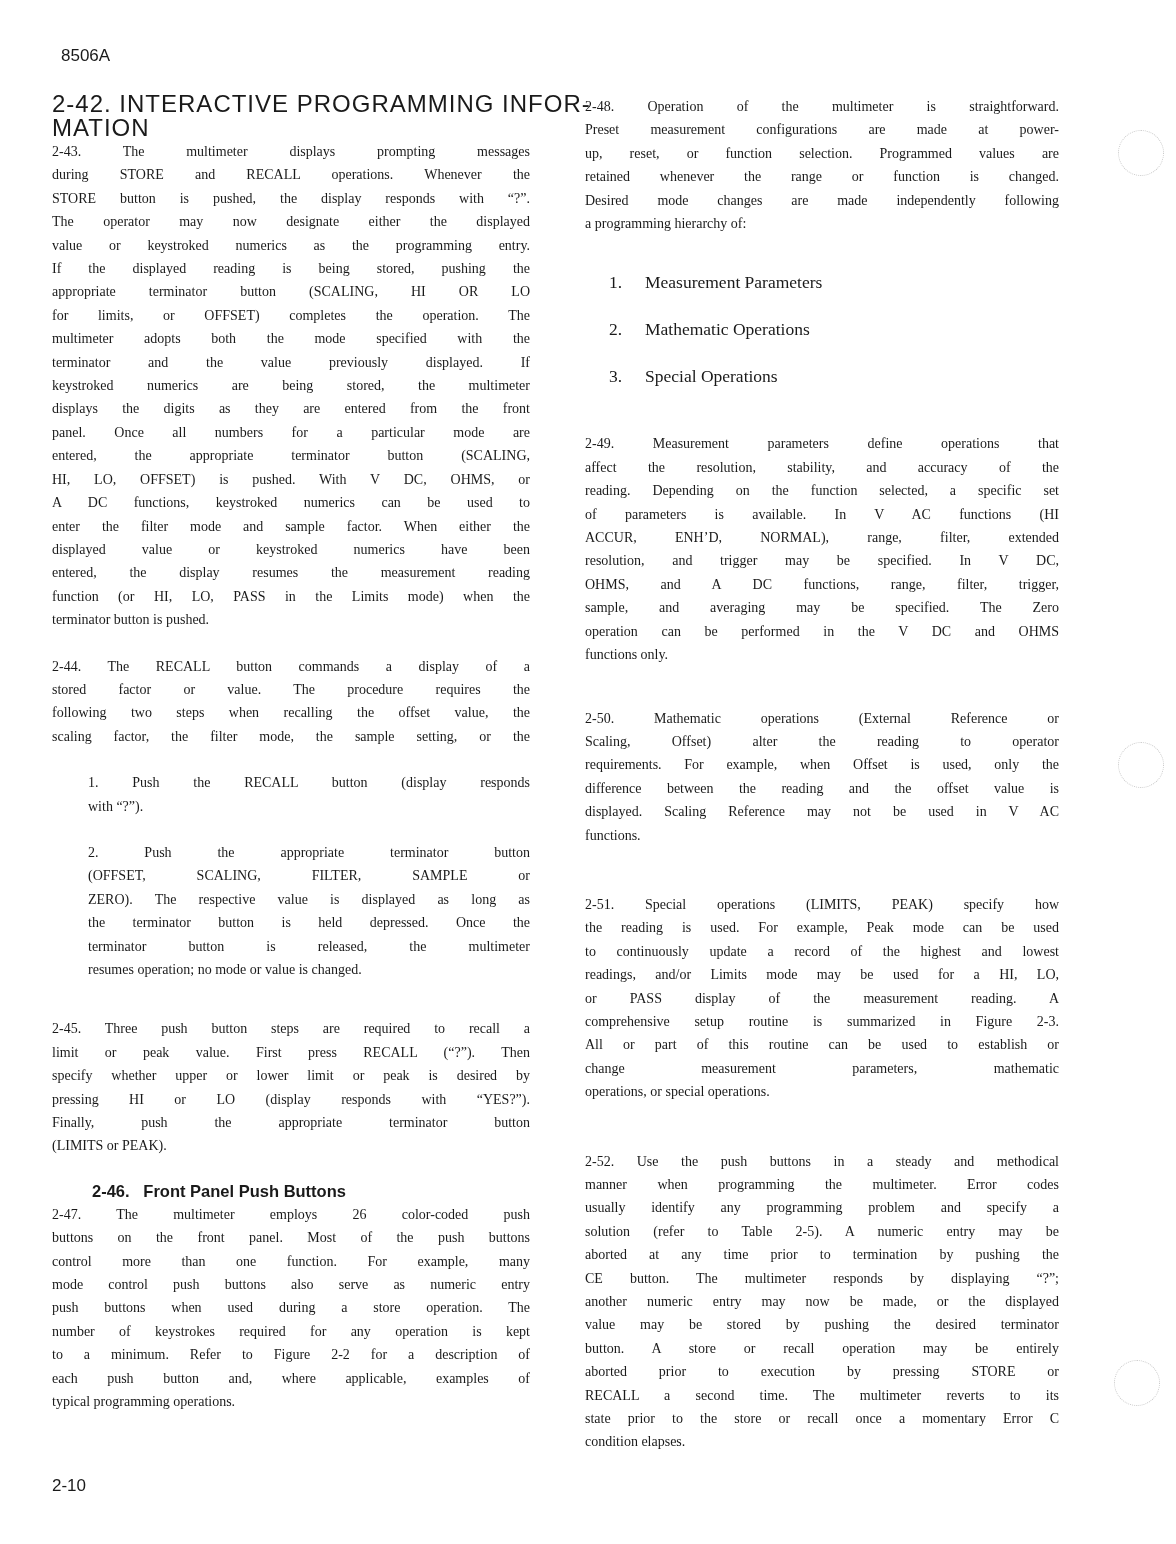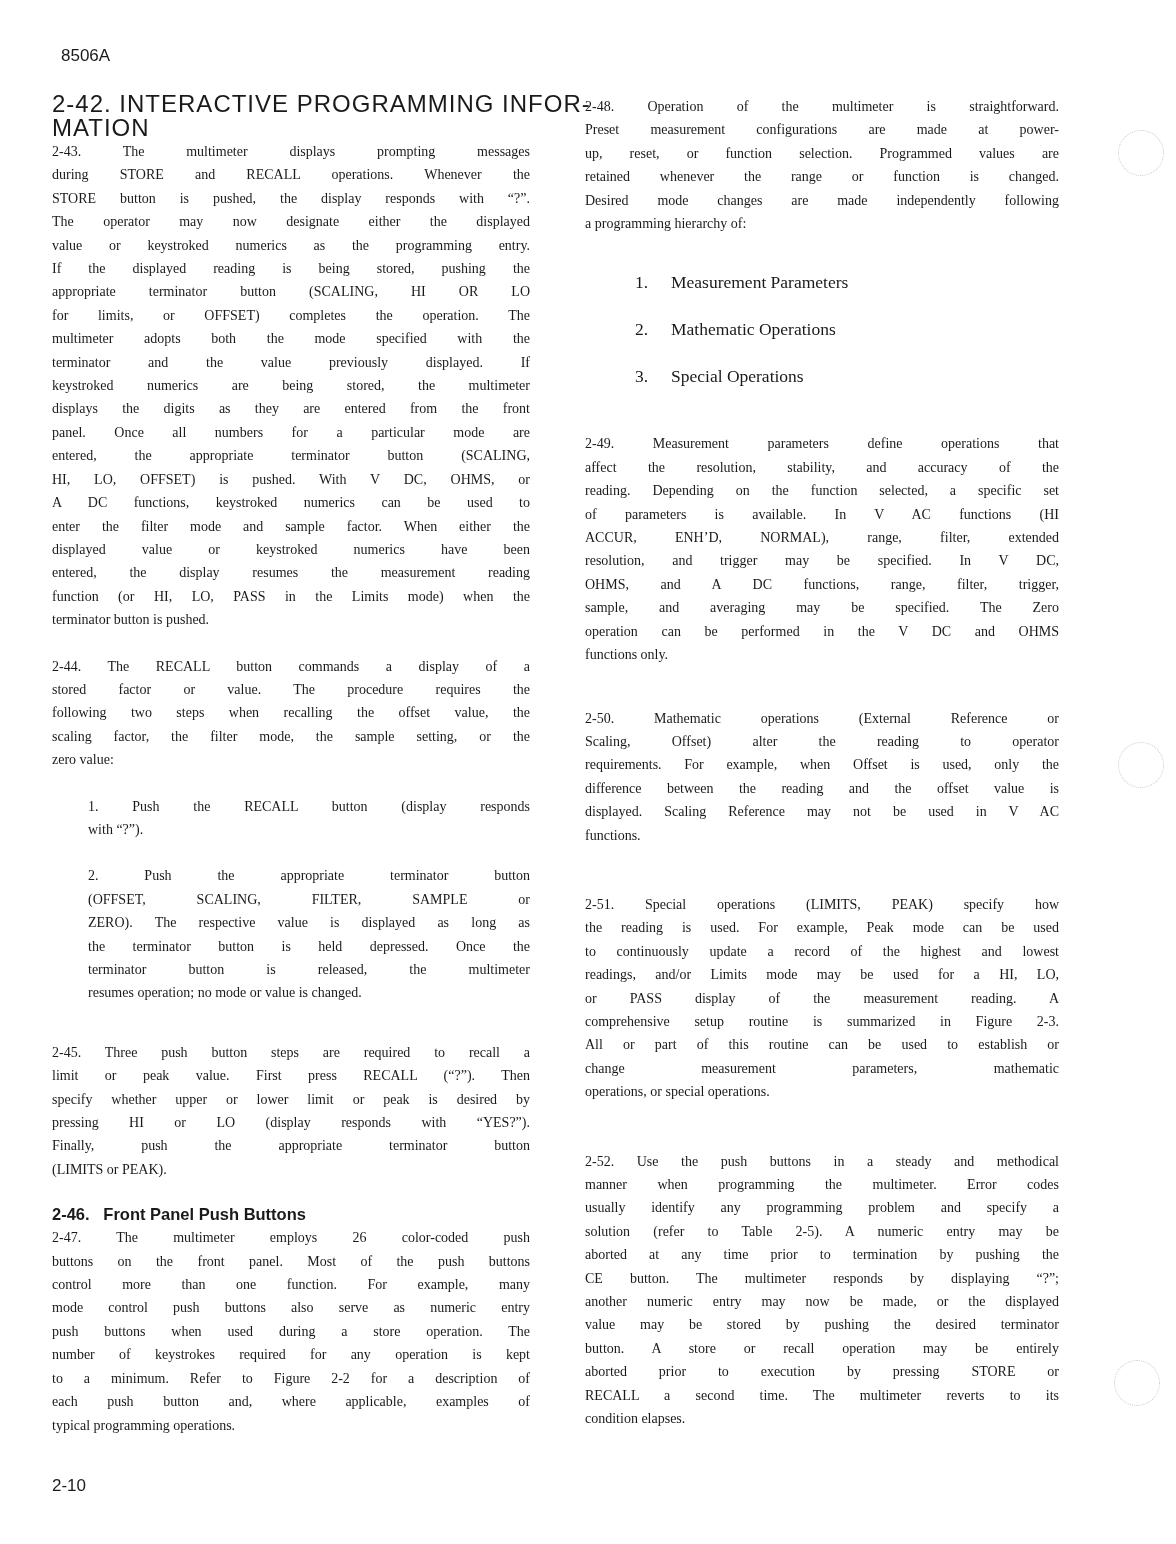--- a/index.html
+++ b/index.html
@@ -5,26 +5,26 @@
   html, body { margin: 0; padding: 0; background: #ffffff; }
   body { width: 1176px; height: 1544px; position: relative; overflow: hidden; color: #1a1a1a; }
   .sans { font-family: "Liberation Sans", "DejaVu Sans", sans-serif; }
   .serif { font-family: "Liberation Serif", "DejaVu Serif", serif; }
   #doc-id { position: absolute; left: 61px; top: 46px; font-size: 17px; }
   #page-num { position: absolute; left: 52px; top: 1476px; font-size: 17px; }
   .col { position: absolute; }
   #col-left { left: 52px; top: 92px; width: 478px; }
   #col-right { left: 585px; top: 95px; width: 474px; }
   .h1 { font-size: 24px; letter-spacing: 1px; line-height: 24px; }
-  .h2 { font-size: 16.5px; font-weight: bold; line-height: 23px; }
+  .h2 { font-size: 16.5px; font-weight: bold; line-height: 23px; margin-left: 40px; }
   .para { font-size: 14px; line-height: 23.4px; text-align: justify; }
   .para .ln { display: block; text-align: justify; text-align-last: justify; white-space: nowrap; }
   .para .ln.last { text-align-last: left; }
   .indent { margin-left: 36px; }
-  .hier { font-size: 17.5px; line-height: 23px; margin-left: 50px; }
+  .hier { font-size: 17.5px; line-height: 23px; margin-left: 24px; }
   .hier .num { display: inline-block; width: 36px; }
   .hole { position: absolute; width: 44px; height: 44px; border-radius: 50%; border: 1px dotted #c8c8c8; }
 </style>
 </head>
 <body>
 
 <div id="doc-id" class="sans">8506A</div>
 
 <div id="col-left" class="col serif">
   <div class="h1 sans">
@@ -53,21 +53,20 @@
       <span class="ln">entered, the display resumes the measurement reading</span>
       <span class="ln">function (or HI, LO, PASS in the Limits mode) when the</span>
       <span class="ln last">terminator button is pushed.</span>
     </div>
   <div style="height:23px"></div>
   <div class="para">
       <span class="ln">2-44.  The RECALL button commands a display of a</span>
       <span class="ln">stored factor or value. The procedure requires the</span>
       <span class="ln">following two steps when recalling the offset value, the</span>
       <span class="ln">scaling factor, the filter mode, the sample setting, or the</span>
-      <span class="ln last">zero value:</span>
     </div>
   <div style="height:23px"></div>
   <div class="para indent">
       <span class="ln">1.  Push the RECALL button (display responds</span>
       <span class="ln last">with “?”).</span>
     </div>
   <div style="height:23px"></div>
   <div class="para indent">
       <span class="ln">2.  Push the appropriate terminator button</span>
       <span class="ln">(OFFSET, SCALING, FILTER, SAMPLE or</span>
@@ -157,20 +156,21 @@
       <span class="ln">manner when programming the multimeter. Error codes</span>
       <span class="ln">usually identify any programming problem and specify a</span>
       <span class="ln">solution (refer to Table 2-5). A numeric entry may be</span>
       <span class="ln">aborted at any time prior to termination by pushing the</span>
       <span class="ln">CE button. The multimeter responds by displaying “?”;</span>
       <span class="ln">another numeric entry may now be made, or the displayed</span>
       <span class="ln">value may be stored by pushing the desired terminator</span>
       <span class="ln">button. A store or recall operation may be entirely</span>
       <span class="ln">aborted prior to execution by pressing STORE or</span>
       <span class="ln">RECALL a second time. The multimeter reverts to its</span>
+      <span class="ln">state prior to the store or recall once a momentary Error C</span>
       <span class="ln last">condition elapses.</span>
     </div>
 </div>
 
 <div class="hole" style="left: 1118px; top: 130px;"></div>
 <div class="hole" style="left: 1118px; top: 742px;"></div>
 <div class="hole" style="left: 1114px; top: 1360px;"></div>
 
 <div id="page-num" class="sans">2-10</div>
 

